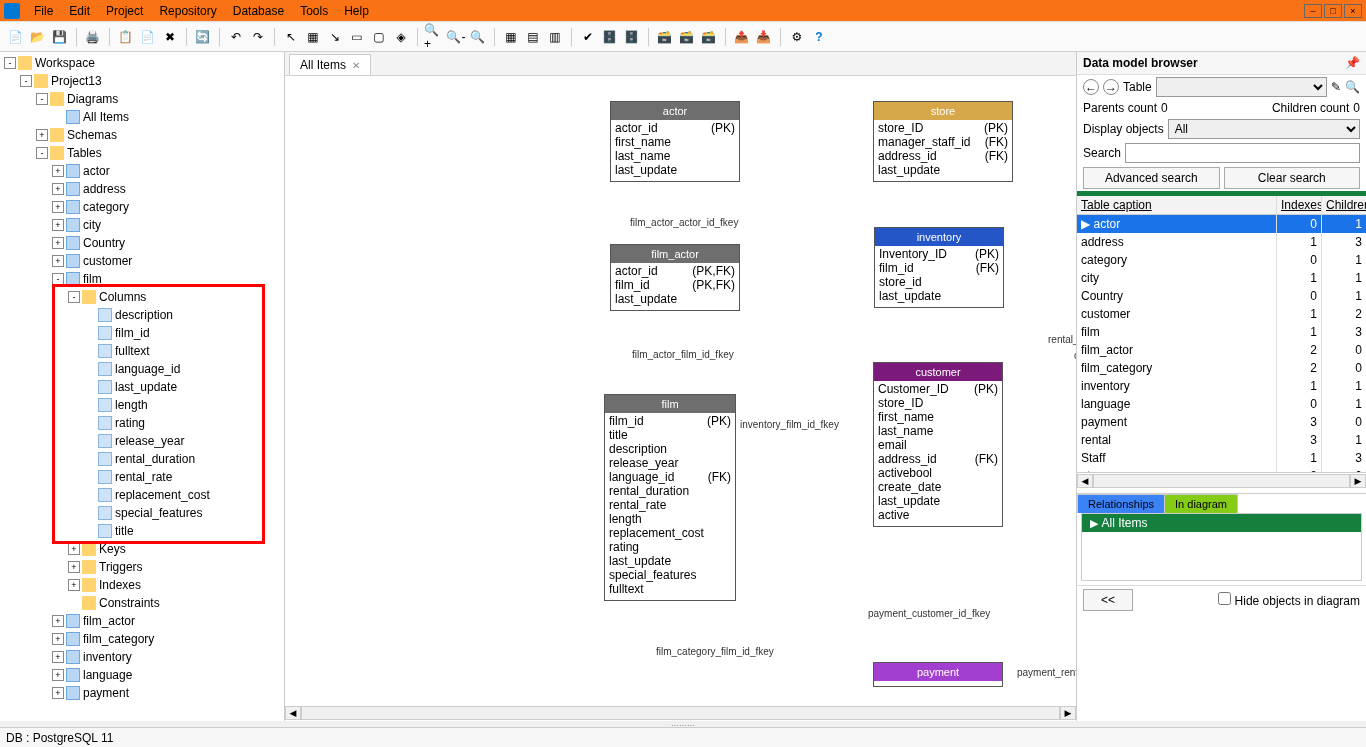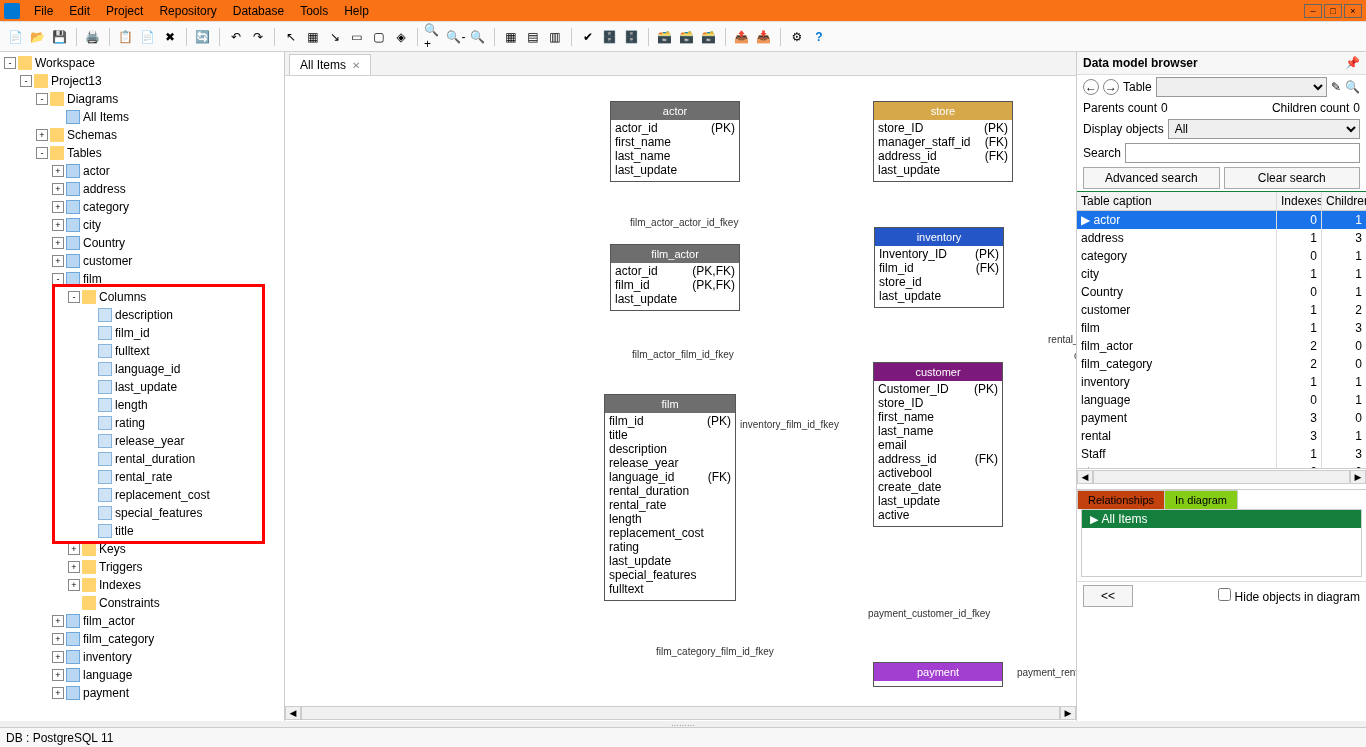--- a/index.html
+++ b/index.html
@@ -47,29 +47,29 @@
 .entity-body { padding: 1px 4px 4px 4px; }
 .entity-row { display: flex; justify-content: space-between; gap: 8px; line-height: 14px; }
 .fk-label { position: absolute; font-size: 10px; color: #333; background: rgba(255,255,255,0.7); padding: 0 1px; }
 
 
 .rp-title { display: flex; align-items: center; justify-content: space-between; font-weight: bold; padding: 4px 6px; border-bottom: 1px solid #ddd; background: #f7f7f7; }
 .rp-row { display: flex; align-items: center; padding: 2px 6px; gap: 4px; }
 .rp-row label { flex-shrink: 0; }
 .rp-row input, .rp-row select { flex: 1; min-width: 0; height: 20px; border: 1px solid #999; padding: 0 2px; }
 .rp-btn { flex: 1; height: 22px; border: 1px solid #aaa; background: #f6f6f6; cursor: pointer; }
-.grid-head { display: flex; border-top: 1px solid #15803d; border-bottom: 1px solid #ccc; background: #f3f3f3; }
+.grid-head { display: flex; border-top: 5px solid #15803d; border-bottom: 1px solid #ccc; background: #f3f3f3; text-decoration: underline; }
 .grid-head div, .grid-row div { padding: 2px 4px; overflow: hidden; white-space: nowrap; }
 .grid-row { display: flex; }
 .grid-row.selected { background: #1a73e8; color: #fff; }
 .grid-body { height: 258px; overflow-y: auto; border-bottom: 1px solid #ccc; }
 .col-caption { flex: 1; }
 .col-num { width: 45px; text-align: right; border-left: 1px solid #ddd; }
 .sub-tabs { display: flex; border-top: 1px solid #ccc; margin-top: 4px; }
-.sub-tab { padding: 3px 10px; border: 1px solid #ccc; border-bottom: none; background: #c2410c; margin-right: -1px; font-size: 11px; }
+.sub-tab { padding: 3px 10px; border: 1px solid #ccc; border-bottom: none; background: #3b82f6; margin-right: -1px; font-size: 11px; }
 .sub-tab.active { background: #84cc16; }
 .diagram-list { border: 1px solid #ccc; margin: 0 4px 4px 4px; height: 68px; overflow: auto; }
 .diagram-list .hdr { background: #f3f3f3; border-bottom: 1px solid #ccc; padding: 2px 4px; font-size: 11px; }
 .diagram-list .item { padding: 2px 8px; background: #15803d; color: #fff; font-size: 11px; }
 .bottom-row { display: flex; align-items: center; justify-content: space-between; padding: 3px 6px; border-top: 1px solid #ddd; }
 
 
 .footer { height: 20px; border-top: 1px solid #ccc; padding: 2px 6px; background: #f7f7f7; display: flex; align-items: center; }
 .hscroll { height: 16px; display:flex; align-items:center; }
 .hscroll .track { flex:1; height: 14px; border: 1px solid #ccc; background:#f0f0f0; position:relative; }

